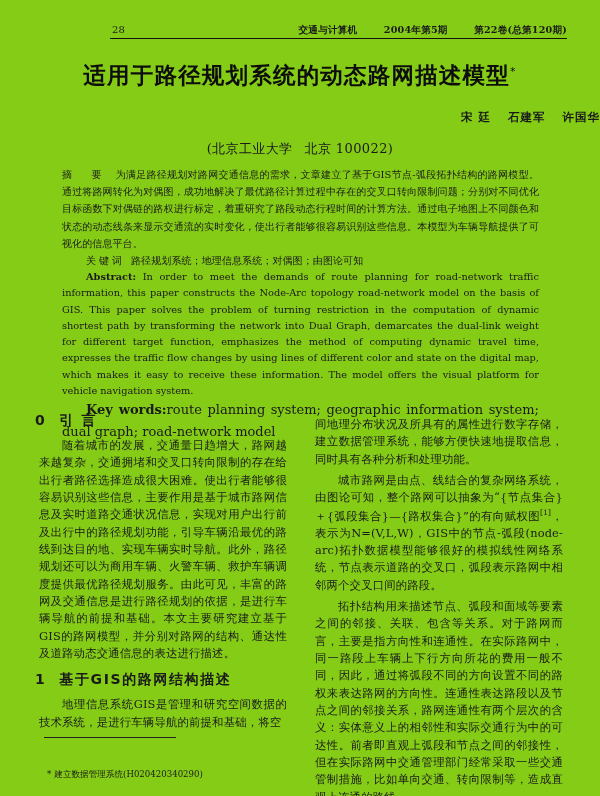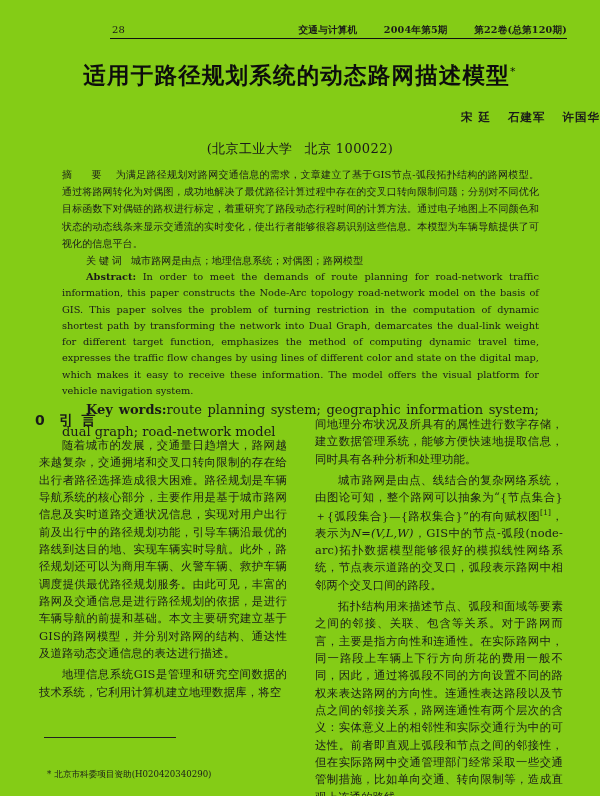--- a/index.html
+++ b/index.html
@@ -156,21 +156,21 @@
   .sec-head {
     font-family: "DejaVu Sans", "Liberation Sans", sans-serif;
     font-weight: 700;
     font-size: 14px;
     letter-spacing: 1.6px;
     margin: 9px 0 7px 0;
   }
   .sec-head .num { margin-right: 13px; font-weight: 700; }
   .sec-head.first { margin-top: 0; }
   .tight { margin-top: 3px; }
-  .mathvar { font-style: italic; font-family: "DejaVu Serif", serif; }
+  .mathvar { font-family: "DejaVu Serif", serif; }
   sup.ref { font-size: 7.5px; vertical-align: super; }
 
   
   .fn-rule {
     position: absolute;
     left: 44px;
     bottom: 58px;
     width: 132px;
     border-top: 1px solid #222;
   }
@@ -205,40 +205,41 @@
   <div class="authors">
     <span>宋  廷</span><span class="gap"></span><span>石建军</span><span class="gap"></span><span>许国华</span>
   </div>
 
   <div class="affil">
     <span>(北京工业大学</span><span class="gap"></span><span>北京 100022)</span>
   </div>
 
   <div class="abs-zone">
     <p class="p-cn"><span class="lbl-cn wide">摘    要</span><span>为满足路径规划对路网交通信息的需求，文章建立了基于GIS节点-弧段拓扑结构的路网模型。通过将路网转化为对偶图，成功地解决了最优路径计算过程中存在的交叉口转向限制问题；分别对不同优化目标函数下对偶链的路权进行标定，着重研究了路段动态行程时间的计算方法。通过电子地图上不同颜色和状态的动态线条来显示交通流的实时变化，使出行者能够很容易识别这些信息。本模型为车辆导航提供了可视化的信息平台。</span></p>
-    <p class="p-cn kw-cn"><span class="lbl-cn">关键词</span><span>城市路网是由点；地理信息系统；对偶图；路网模型</span></p>
+    <p class="p-cn kw-cn"><span class="lbl-cn">关键词</span><span>路径规划系统；地理信息系统；对偶图；由图论可知</span></p>
     <p class="abs-en"><b>Abstract:</b> <span>In order to meet the demands of route planning for road-network traffic information, this paper constructs the Node-Arc topology road-network model on the basis of GIS. This paper solves the problem of turning restriction in the computation of dynamic shortest path by transforming the network into Dual Graph, demarcates the dual-link weight for different target function, emphasizes the method of computing dynamic travel time, expresses the traffic flow changes by using lines of different color and state on the digital map, which makes it easy to receive these information. The model offers the visual platform for vehicle navigation system.</span></p>
     <p class="kw-en"><b>Key words:</b><span>route planning system; geographic information system; dual graph; road-network model</span></p>
   </div>
 
   <div class="cols">
 
     <div class="col">
       <div class="sec-head first"><span class="num">0</span><span>引    言</span></div>
-      <p>随着城市的发展，交通量日趋增大，路网越来越复杂，交通拥堵和交叉口转向限制的存在给出行者路径选择造成很大困难。路径规划是车辆导航系统的核心部分，主要作用是基于城市路网信息及实时道路交通状况信息，实现对用户出行前及出行中的路径规划功能，引导车辆沿最优的路线到达目的地、实现车辆实时导航。此外，路径规划还可以为商用车辆、火警车辆、救护车辆调度提供最优路径规划服务。由此可见，丰富的路网及交通信息是进行路径规划的依据，是进行车辆导航的前提和基础。本文主要研究建立基于GIS的路网模型，并分别对路网的结构、通达性及道路动态交通信息的表达进行描述。</p>
-
-      <p>地理信息系统GIS是管理和研究空间数据的技术系统，它利用计算机建立地理数据库，将空</p>
+      <p>随着城市的发展，交通量日趋增大，路网越来越复杂，交通拥堵和交叉口转向限制的存在给出行者路径选择造成很大困难。使出行者能够很容易识别这些信息，主要作用是基于城市路网信息及实时道路交通状况信息，实现对用户出行前及出行中的路径规划功能，引导车辆沿最优的路线到达目的地、实现车辆实时导航。此外，路径规划还可以为商用车辆、火警车辆、救护车辆调度提供最优路径规划服务。由此可见，丰富的路网及交通信息是进行路径规划的依据，是进行车辆导航的前提和基础。本文主要研究建立基于GIS的路网模型，并分别对路网的结构、通达性及道路动态交通信息的表达进行描述。</p>
+
+      <div class="sec-head"><span class="num">1</span><span>基于GIS的路网结构描述</span></div>
+      <p>地理信息系统GIS是管理和研究空间数据的技术系统，是进行车辆导航的前提和基础，将空</p>
     </div>
 
     <div class="col">
       <p style="text-indent:0">间地理分布状况及所具有的属性进行数字存储，建立数据管理系统，能够方便快速地提取信息，同时具有各种分析和处理功能。</p>
       <p class="tight"><span>城市路网是由点、线结合的复杂网络系统，由图论可知，整个路网可以抽象为“{节点集合}＋{弧段集合}—{路权集合}”的有向赋权图</span><sup class="ref">[1]</sup><span>，表示为</span><span class="mathvar">N=(V,L,W)</span><span>，GIS中的节点-弧段(node-arc)拓扑数据模型能够很好的模拟线性网络系统，节点表示道路的交叉口，弧段表示路网中相邻两个交叉口间的路段。</span></p>
       <p class="tight">拓扑结构用来描述节点、弧段和面域等要素之间的邻接、关联、包含等关系。对于路网而言，主要是指方向性和连通性。在实际路网中，同一路段上车辆上下行方向所花的费用一般不同，因此，通过将弧段不同的方向设置不同的路权来表达路网的方向性。连通性表达路段以及节点之间的邻接关系，路网连通性有两个层次的含义：实体意义上的相邻性和实际交通行为中的可达性。前者即直观上弧段和节点之间的邻接性，但在实际路网中交通管理部门经常采取一些交通管制措施，比如单向交通、转向限制等，造成直观上连通的路线、</p>
     </div>
 
   </div>
 
   <div class="fn-rule"></div>
   <div class="footnote">
-    <div><span class="star">*</span><span>北京市科委项目资助(H020420340290)</span></div>
+    <div><span class="star">*</span><span>建立数据管理系统(H020420340290)</span></div>
   </div>
 
 </div>
 
 </body></html>

